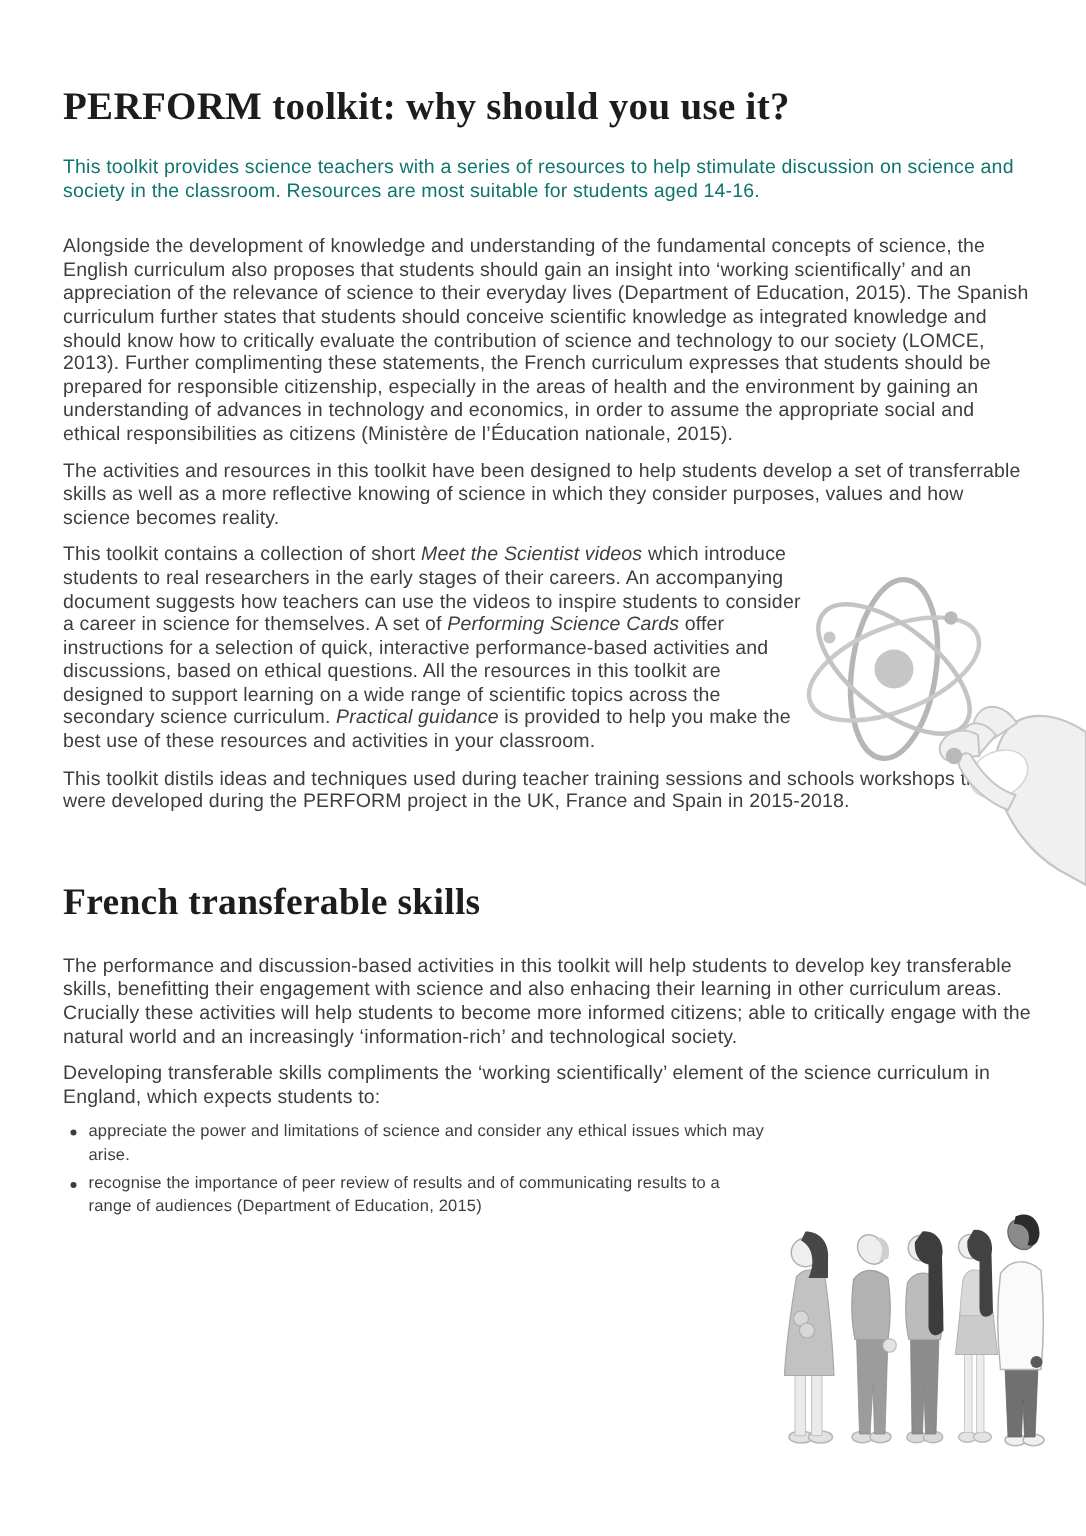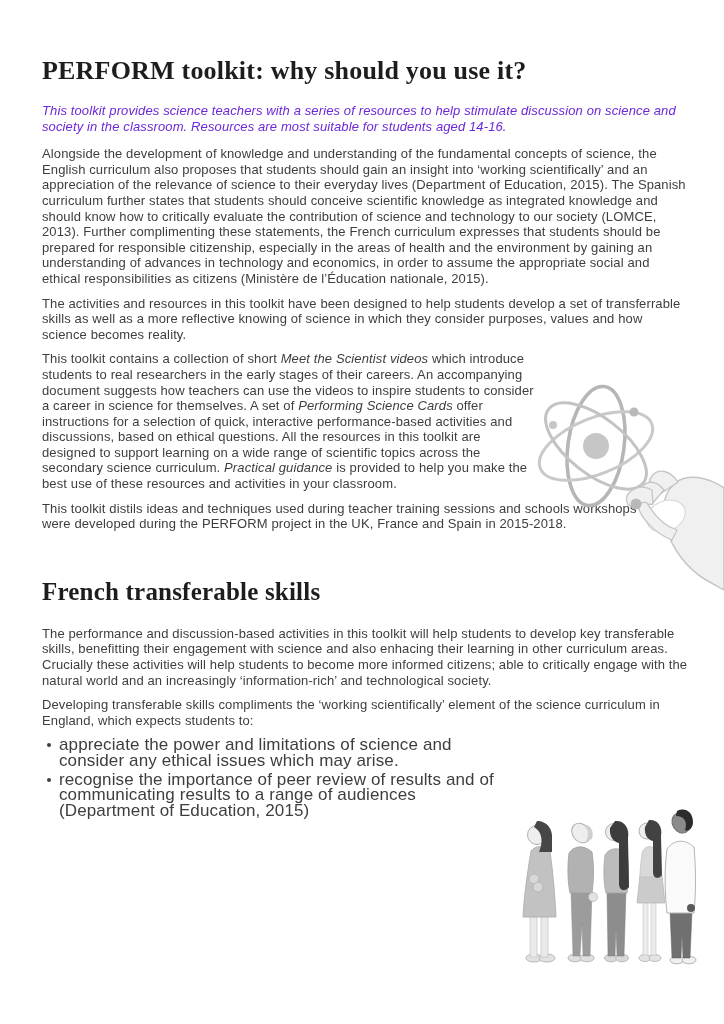--- a/index.html
+++ b/index.html
@@ -3,26 +3,26 @@
 <meta charset="utf-8">
 <style>
   html, body { margin:0; padding:0; background:#ffffff; }
   body { width:724px; height:1024px; font-family:"Liberation Sans", sans-serif; }
   .page { position:relative; width:724px; height:1024px; overflow:hidden; background:#ffffff; }
   .content { padding:0 34px 0 42px; }
   h1, h2 { font-family:"Liberation Serif", serif; font-weight:700; color:#1d1d1d; }
   h1 { font-size:26px; margin:56px 0 0 0; letter-spacing:0.2px; }
   h2 { font-size:25px; margin:46px 0 20px 0; letter-spacing:0.2px; }
   p { font-size:13px; line-height:15.6px; letter-spacing:0.12px; color:#3e3e3e; margin:0 0 9px 0; }
-  .intro { font-style:italic; margin:17px 0 0 0; color:#6d28d9; }
-  .p-first { margin-top:12px; }
+  .intro { margin:17px 0 0 0; color:#0f766e; }
+  .p-first { margin-top:22px; }
   .narrow { width:492px; }
   em { font-style:italic;margin-top:35px; }
   ul.bullets { margin:3px 0 0 0; padding:0; list-style:none; width:468px; }
-  ul.bullets li { position:relative; padding-left:17px; font-size:17px; line-height:15.6px;
+  ul.bullets li { position:relative; padding-left:17px; font-size:11px; line-height:15.6px;
                   letter-spacing:0.12px; color:#3e3e3e; margin-bottom:3px; }
   ul.bullets li .dot { position:absolute; left:5px; top:6px; width:4px; height:4px;
                        border-radius:50%; background:#3e3e3e; }
   .sci-illo { position:absolute; left:520px; top:378px; width:204px; height:222px; }
   .people-illo { position:absolute; left:503px; top:795px; width:205px; height:175px; }
   svg { display:block; }
 </style>
 </head>
 <body>
 

